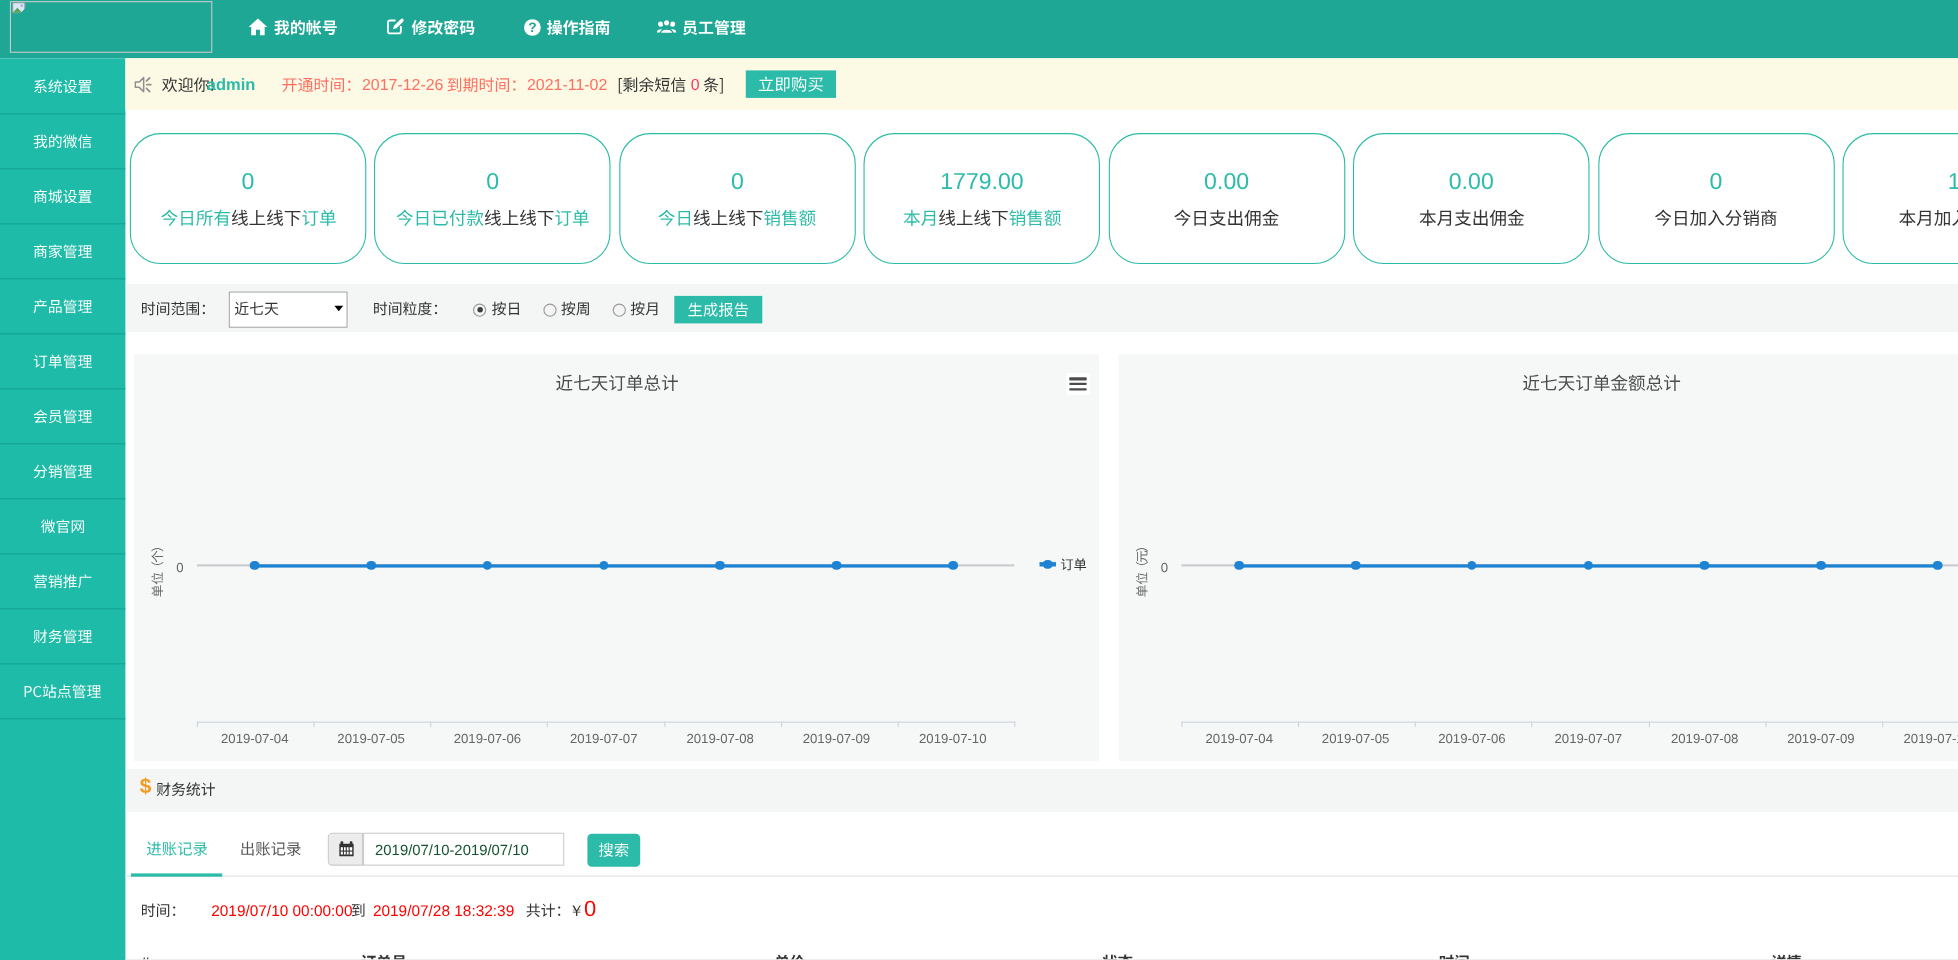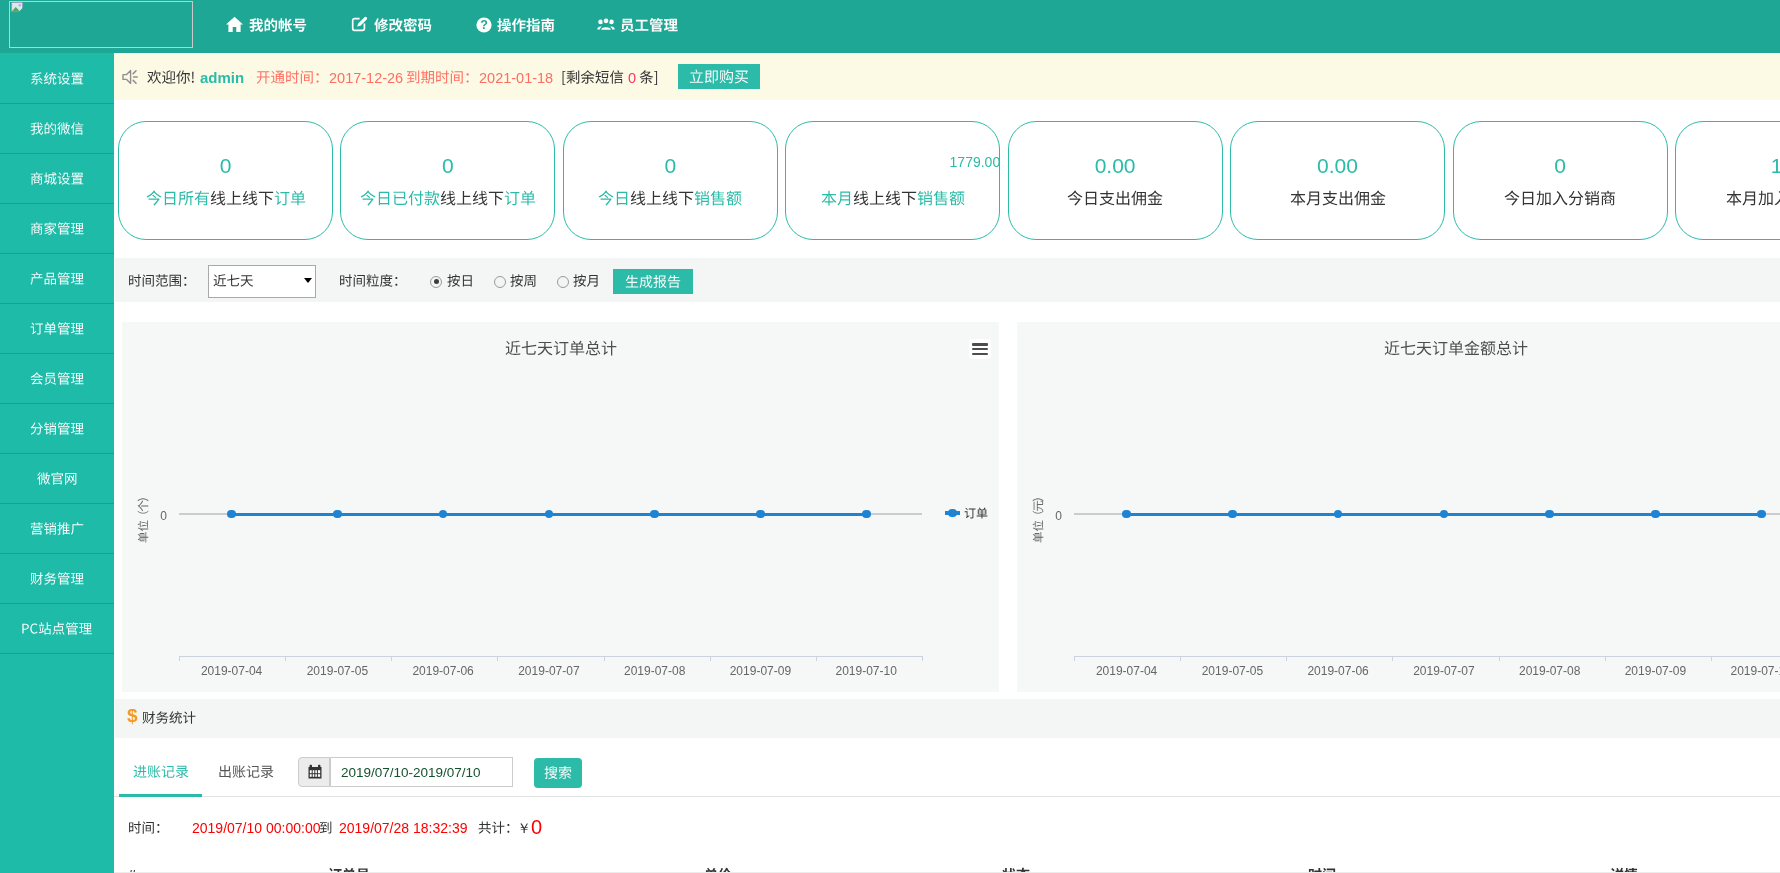--- a/index.html
+++ b/index.html
@@ -271,37 +271,37 @@
 <svg class="ab" style="left:122px;top:69px" width="16" height="16" viewBox="0 0 16 16">
 <path d="M1 5.6 H4.6 L8.6 1.6 V14.4 L4.6 10.4 H1 Z" fill="none" stroke="#8f8f8f" stroke-width="1.4" stroke-linejoin="round"></path>
 <path d="M11.2 4.6 L14 1.8 M11.6 8 H15.2 M11.2 11.4 L14 14.2" stroke="#8f8f8f" stroke-width="1.6" stroke-linecap="round" fill="none"></path>
 </svg>
 <svg style="position:absolute;left:146.5px;top:65.5px;overflow:visible;" width="51" height="22">
     <use href="#g48" transform="translate(0.0 16.5) scale(0.01450 -0.01450)" fill="#333333"></use>
     <use href="#g49" transform="translate(14.5 16.5) scale(0.01450 -0.01450)" fill="#333333"></use>
     <use href="#g50" transform="translate(29.0 16.5) scale(0.01450 -0.01450)" fill="#333333"></use>
     <use href="#g51" transform="translate(43.5 16.5) scale(0.01450 -0.01450)" fill="#333333"></use>
   </svg>
-<div class="ab" style="left:200px;top:69px;font-size:15px;font-weight:bold;color:#2bbba8">admin</div>
+<div class="ab" style="left:188px;top:69px;font-size:15px;font-weight:bold;color:#2bbba8">admin</div>
 <svg style="position:absolute;left:256.0px;top:65.5px;overflow:visible;" width="75" height="22">
     <use href="#g52" transform="translate(0.0 16.5) scale(0.01450 -0.01450)" fill="#ff6e61"></use>
     <use href="#g53" transform="translate(14.5 16.5) scale(0.01450 -0.01450)" fill="#ff6e61"></use>
     <use href="#g54" transform="translate(29.0 16.5) scale(0.01450 -0.01450)" fill="#ff6e61"></use>
     <use href="#g55" transform="translate(43.5 16.5) scale(0.01450 -0.01450)" fill="#ff6e61"></use>
     <use href="#g56" transform="translate(58.0 16.5) scale(0.01450 -0.01450)" fill="#ff6e61"></use>
   </svg>
 <div class="ab" style="left:329px;top:69.5px;font-size:14.5px;color:#ff6e61">2017-12-26</div>
 <svg style="position:absolute;left:406.0px;top:65.5px;overflow:visible;" width="75" height="22">
     <use href="#g57" transform="translate(0.0 16.5) scale(0.01450 -0.01450)" fill="#ff6e61"></use>
     <use href="#g58" transform="translate(14.5 16.5) scale(0.01450 -0.01450)" fill="#ff6e61"></use>
     <use href="#g54" transform="translate(29.0 16.5) scale(0.01450 -0.01450)" fill="#ff6e61"></use>
     <use href="#g55" transform="translate(43.5 16.5) scale(0.01450 -0.01450)" fill="#ff6e61"></use>
     <use href="#g56" transform="translate(58.0 16.5) scale(0.01450 -0.01450)" fill="#ff6e61"></use>
   </svg>
-<div class="ab" style="left:479px;top:69.5px;font-size:14.5px;color:#ff6e61">2021-01-18</div>
+<div class="ab" style="left:479px;top:69.5px;font-size:14.5px;color:#ff6e61">2021-11-02</div>
 <svg style="position:absolute;left:560.5px;top:65.5px;overflow:visible;" width="69" height="22">
     <use href="#g59" transform="translate(0.0 16.5) scale(0.01450 -0.01450)" fill="#333333"></use>
     <use href="#g60" transform="translate(4.9 16.5) scale(0.01450 -0.01450)" fill="#333333"></use>
     <use href="#g61" transform="translate(19.4 16.5) scale(0.01450 -0.01450)" fill="#333333"></use>
     <use href="#g62" transform="translate(33.9 16.5) scale(0.01450 -0.01450)" fill="#333333"></use>
     <use href="#g23" transform="translate(48.4 16.5) scale(0.01450 -0.01450)" fill="#333333"></use>
     <use href="#g63" transform="translate(62.9 16.5) scale(0.01450 -0.01450)" fill="#333333"></use>
   </svg>
 <div class="ab" style="left:628px;top:69.5px;font-size:14.5px;color:#ff3366">0</div>
 <svg style="position:absolute;left:636.0px;top:65.5px;overflow:visible;" width="25" height="22">
@@ -352,21 +352,21 @@
     <use href="#g71" transform="translate(16.0 18.1) scale(0.01600 -0.01600)" fill="#2bbba8"></use>
     <use href="#g74" transform="translate(32.0 18.1) scale(0.01600 -0.01600)" fill="#333333"></use>
     <use href="#g75" transform="translate(48.0 18.1) scale(0.01600 -0.01600)" fill="#333333"></use>
     <use href="#g74" transform="translate(64.0 18.1) scale(0.01600 -0.01600)" fill="#333333"></use>
     <use href="#g76" transform="translate(80.0 18.1) scale(0.01600 -0.01600)" fill="#333333"></use>
     <use href="#g36" transform="translate(96.0 18.1) scale(0.01600 -0.01600)" fill="#2bbba8"></use>
     <use href="#g80" transform="translate(112.0 18.1) scale(0.01600 -0.01600)" fill="#2bbba8"></use>
     <use href="#g81" transform="translate(128.0 18.1) scale(0.01600 -0.01600)" fill="#2bbba8"></use>
   </svg>
 <div class="ab" style="left:785.2px;top:121px;width:213px;height:116.5px;border:1px solid #2bbba8;border-radius:28px"></div>
-<div class="ab" style="left:785.2px;top:154px;width:215px;text-align:right;font-size:14px;color:#2bbba8">1779.00</div>
+<div class="ab" style="left:785.2px;top:154px;width:215px;text-align:center;font-size:21px;color:#2bbba8">1779.00</div>
 <svg style="position:absolute;left:820.7px;top:185.5px;overflow:visible;" width="146" height="24">
     <use href="#g82" transform="translate(0.0 18.1) scale(0.01600 -0.01600)" fill="#2bbba8"></use>
     <use href="#g83" transform="translate(16.0 18.1) scale(0.01600 -0.01600)" fill="#2bbba8"></use>
     <use href="#g74" transform="translate(32.0 18.1) scale(0.01600 -0.01600)" fill="#333333"></use>
     <use href="#g75" transform="translate(48.0 18.1) scale(0.01600 -0.01600)" fill="#333333"></use>
     <use href="#g74" transform="translate(64.0 18.1) scale(0.01600 -0.01600)" fill="#333333"></use>
     <use href="#g76" transform="translate(80.0 18.1) scale(0.01600 -0.01600)" fill="#333333"></use>
     <use href="#g36" transform="translate(96.0 18.1) scale(0.01600 -0.01600)" fill="#2bbba8"></use>
     <use href="#g80" transform="translate(112.0 18.1) scale(0.01600 -0.01600)" fill="#2bbba8"></use>
     <use href="#g81" transform="translate(128.0 18.1) scale(0.01600 -0.01600)" fill="#2bbba8"></use>

